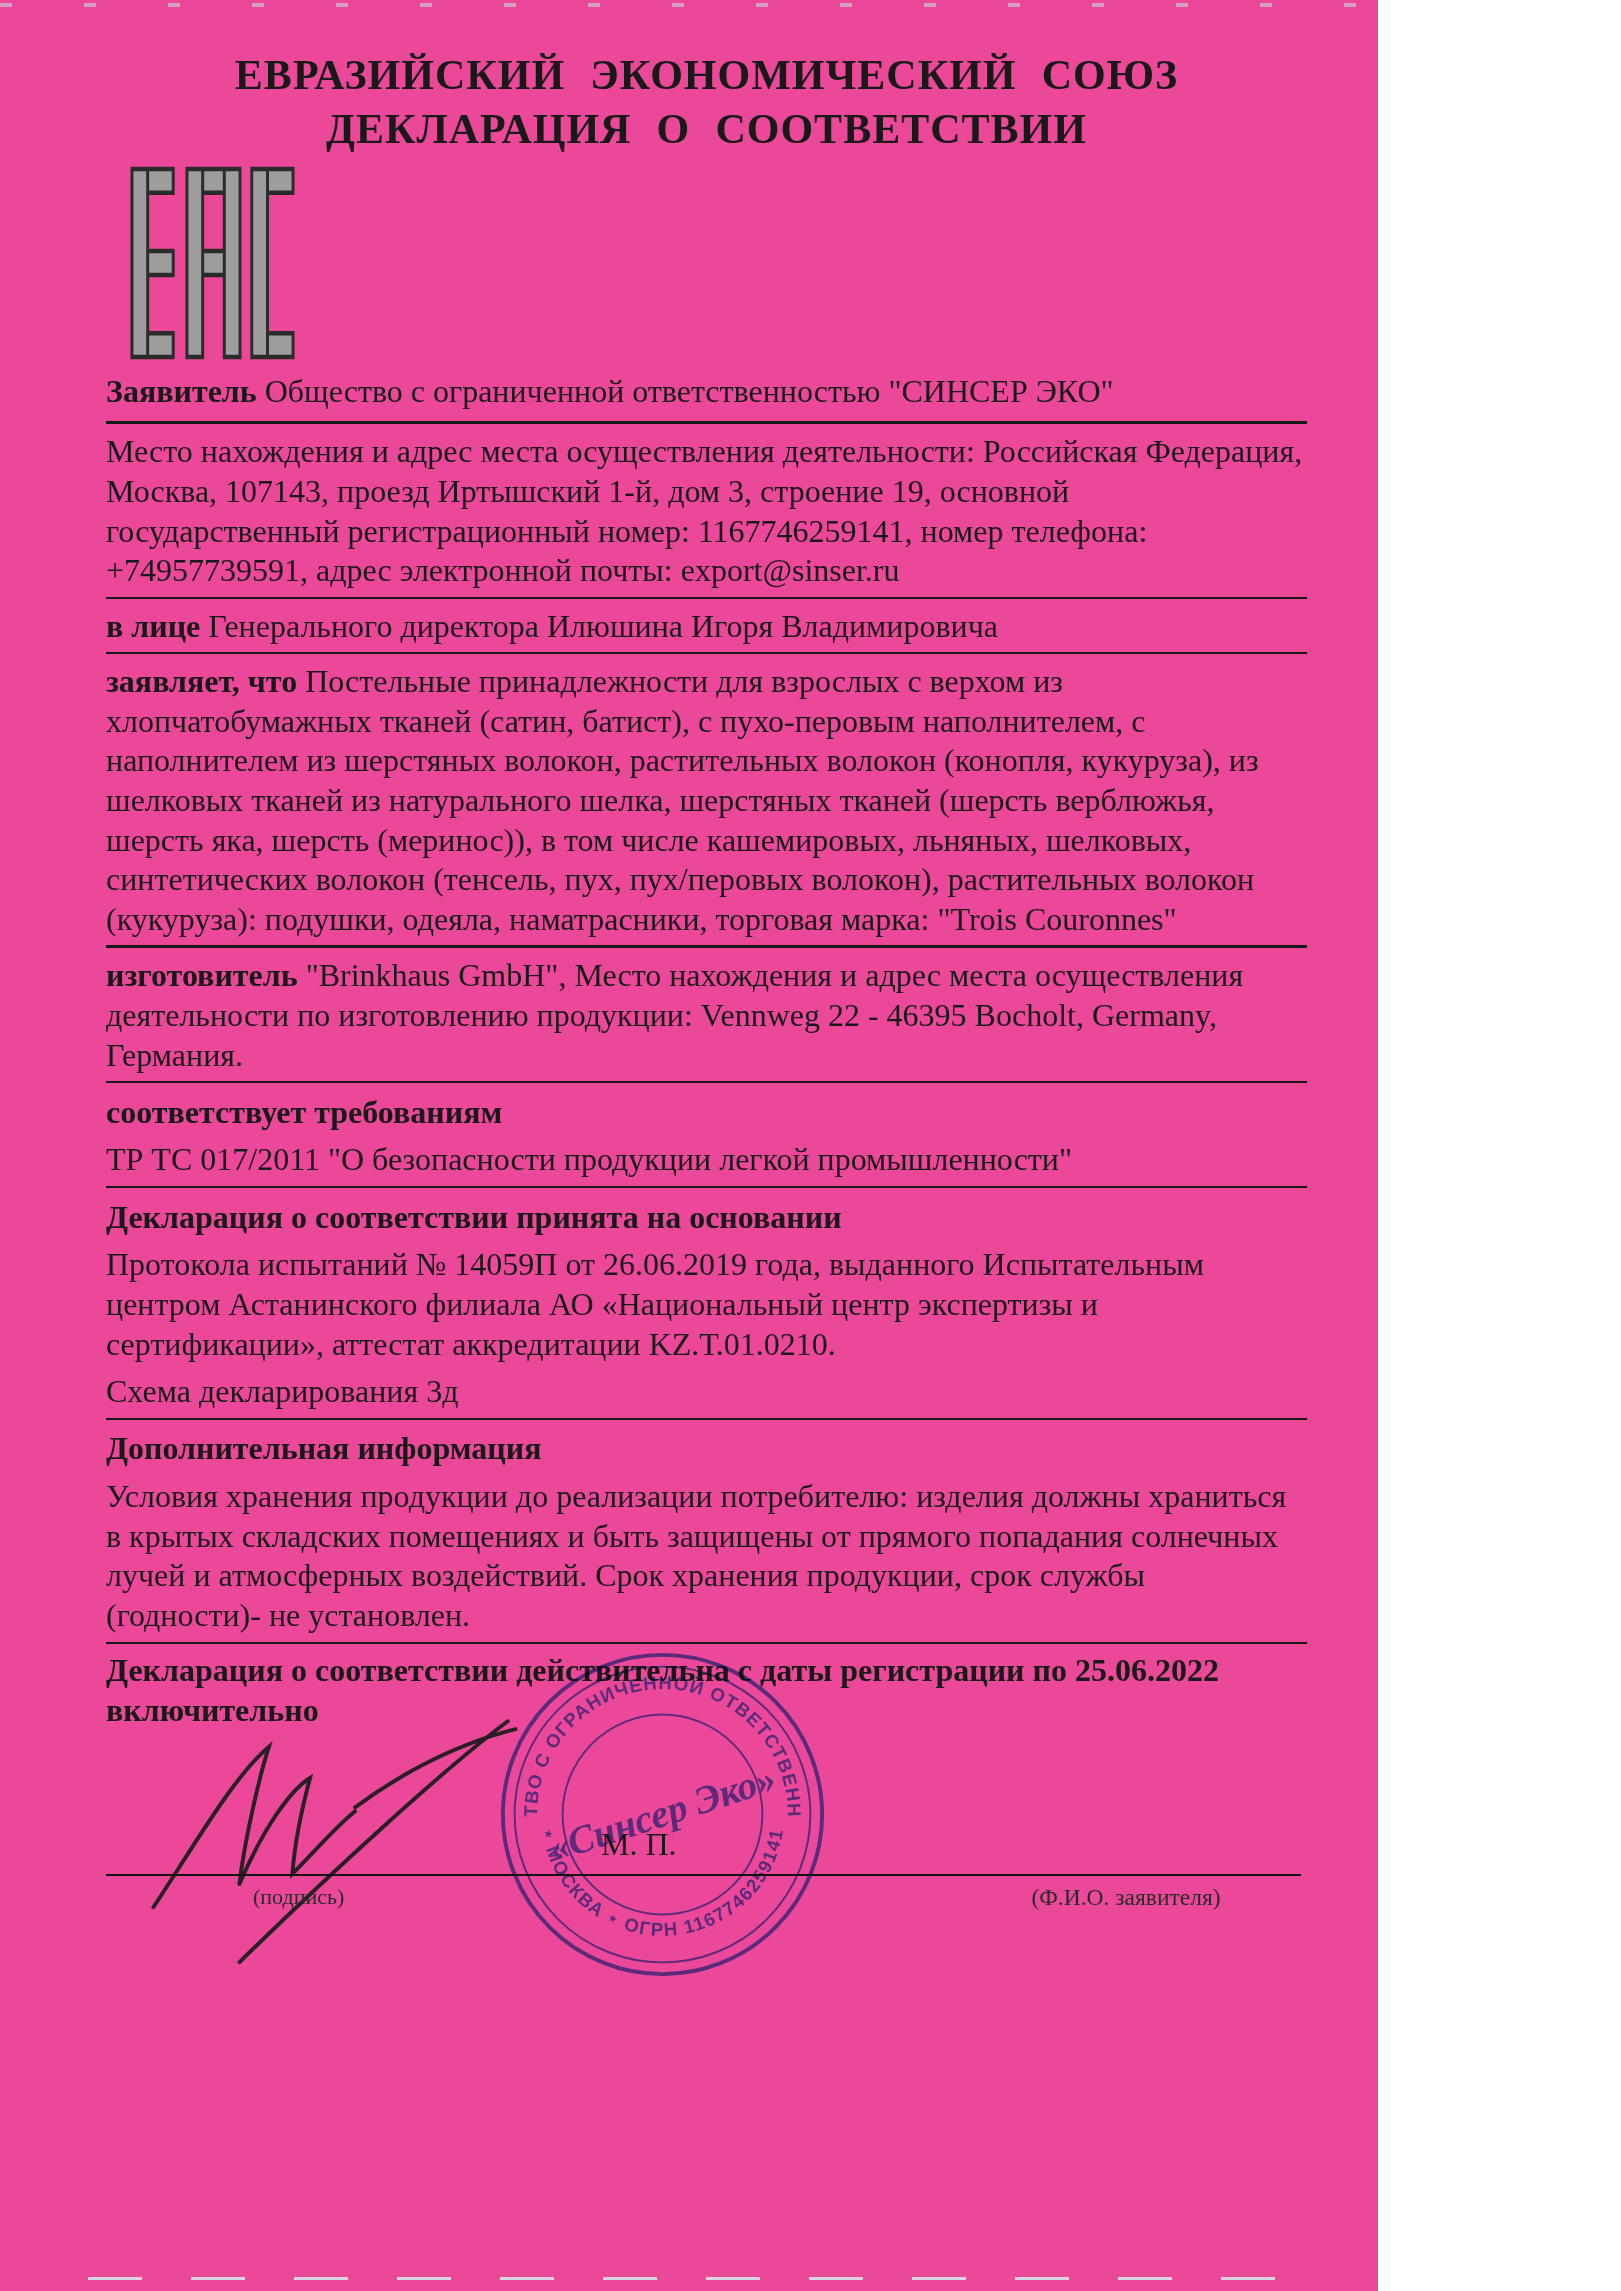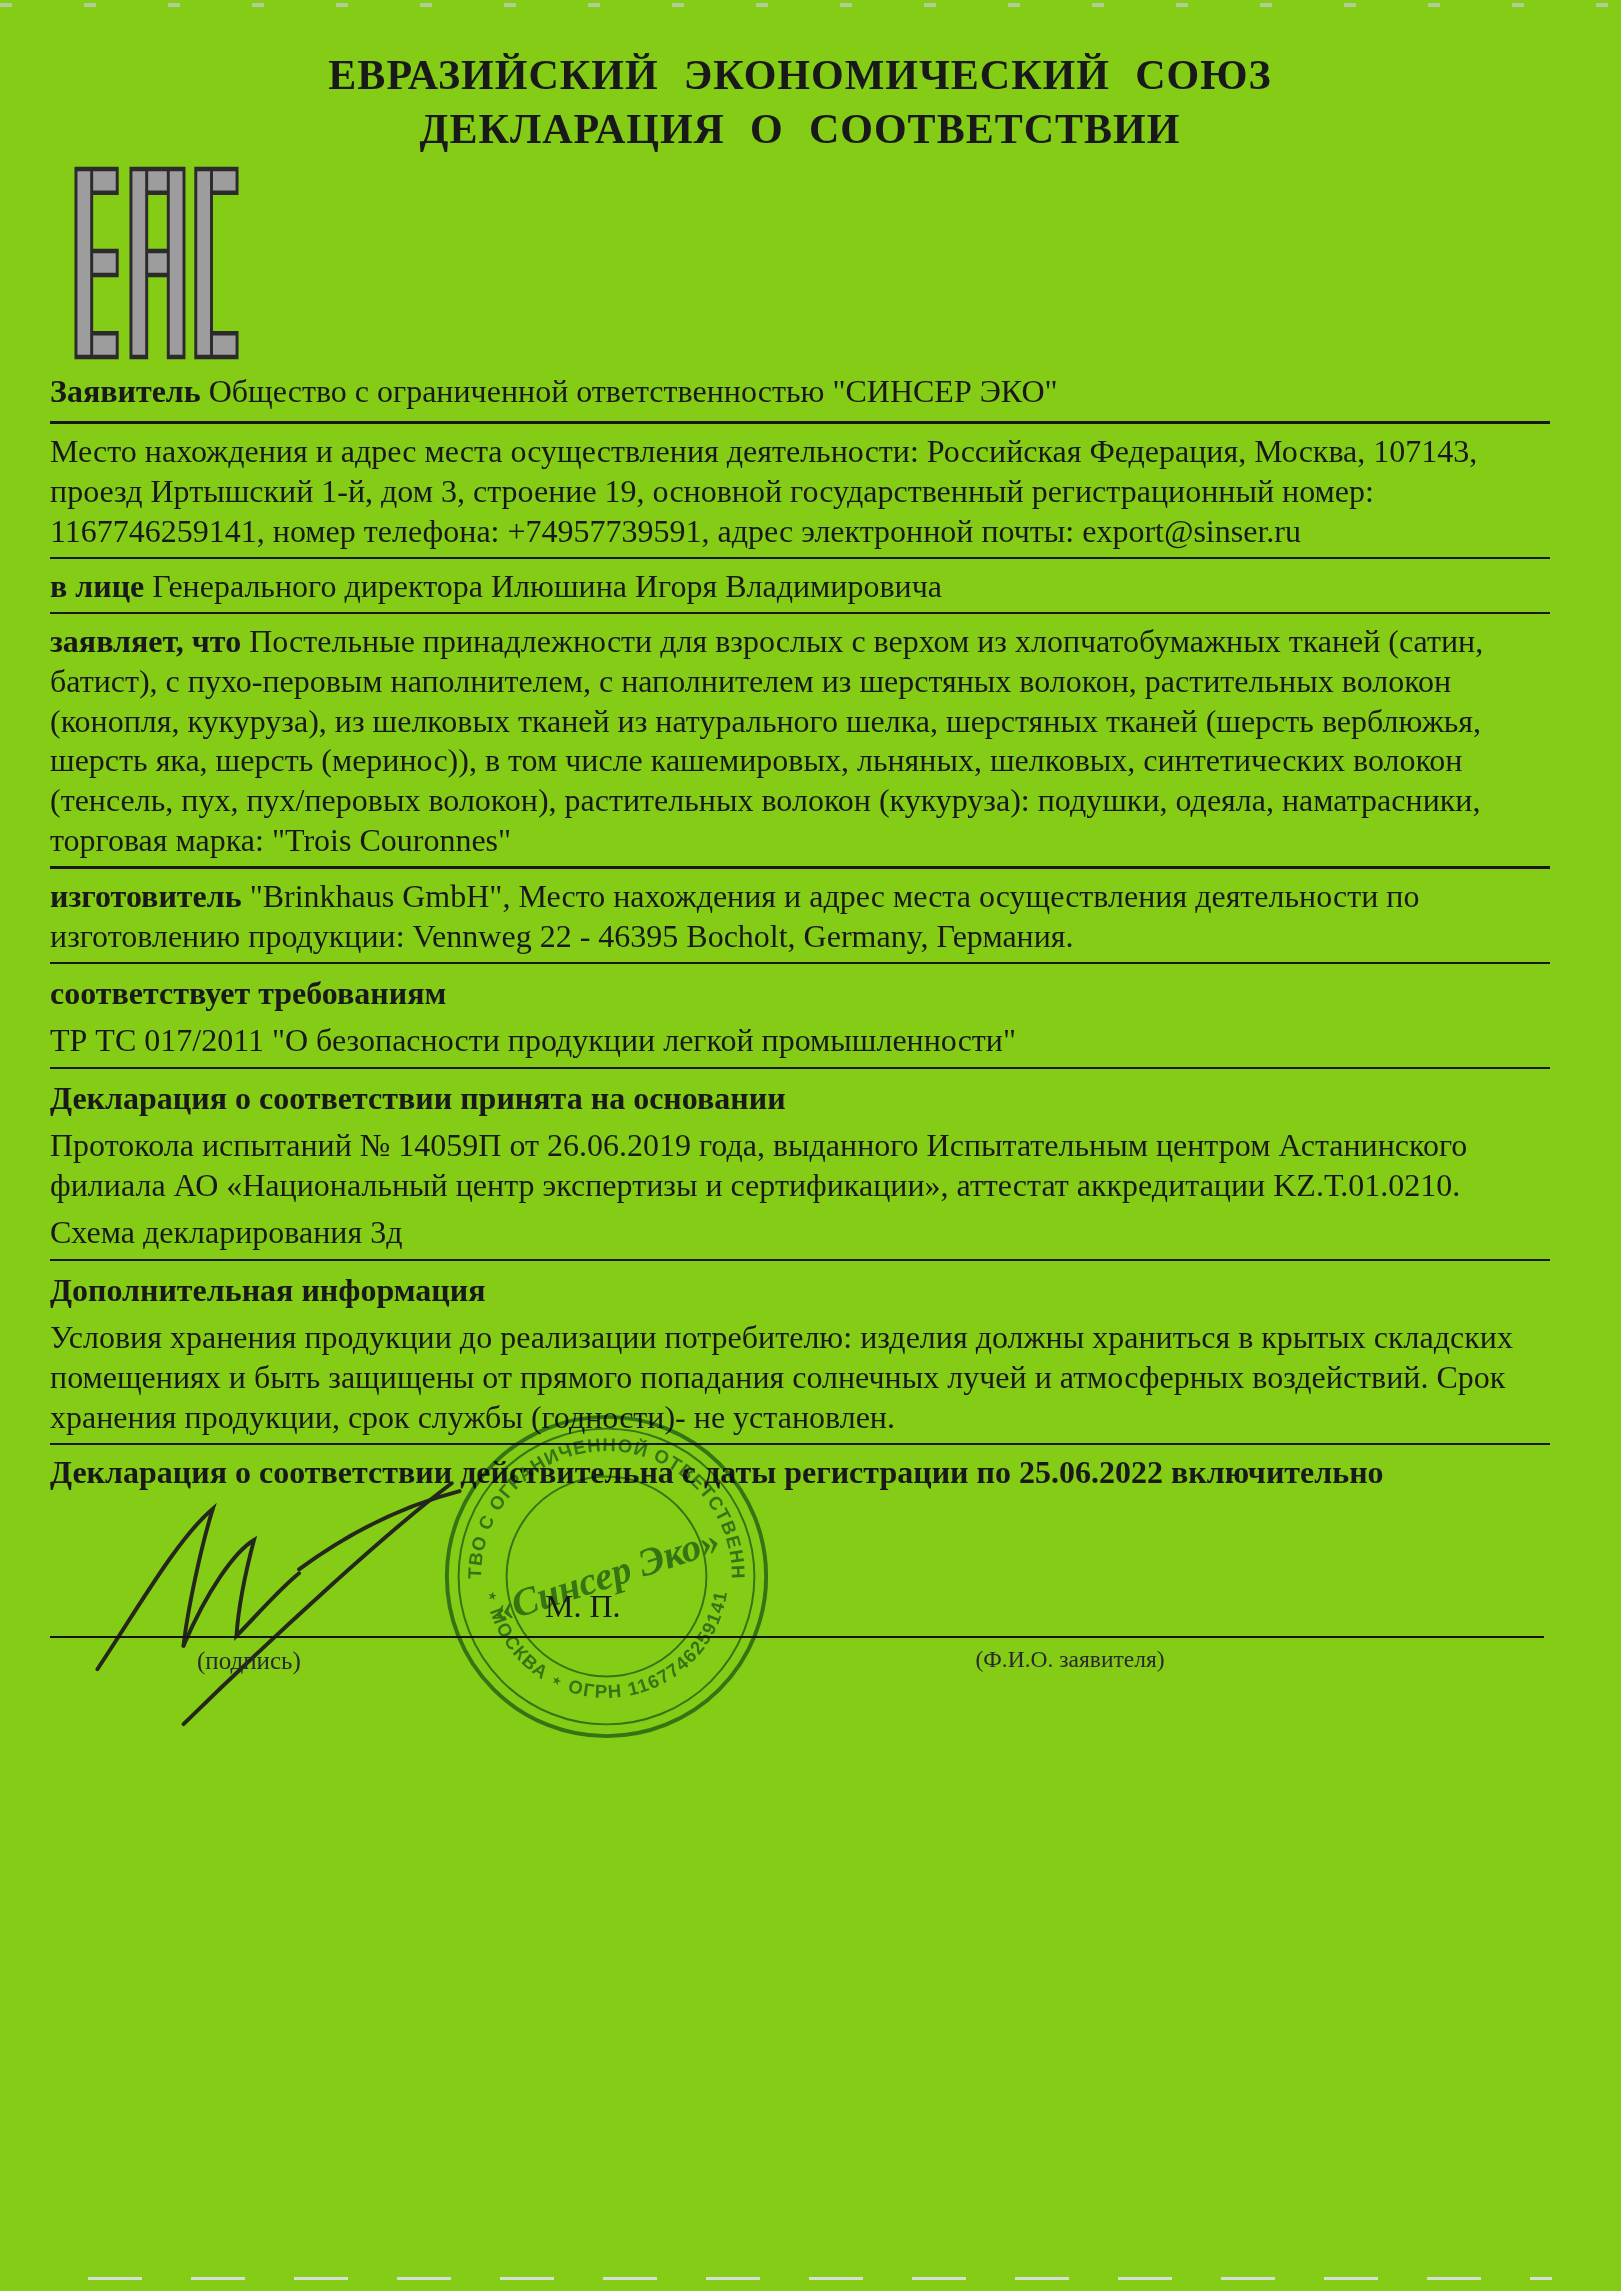--- a/index.html
+++ b/index.html
@@ -1,21 +1,21 @@
 <!DOCTYPE html>
 <html><head>
 <meta charset="utf-8">
 <style>
   html,body{margin:0;padding:0;background:#ffffff;}
   .page{
     position:relative;
-    width:1621px;height:2292px;
+    width:1378px;height:2292px;
     box-sizing:border-box;
-    padding:39px 71px 0 50px;
-    background:#84cc16;
+    padding:39px 71px 0 106px;
+    background:#ec4899;
     color:#191919;
     font-family:"Liberation Serif","DejaVu Serif",serif;
     font-size:32px;
     line-height:1.24;
     overflow:hidden;
   }
   .scan-artifact-top{
     position:absolute;top:2.9px;left:0;right:0;height:3.9px;
     background:repeating-linear-gradient(90deg,#c9cfd8 0 11.8px,transparent 11.8px 84px);
     opacity:.65;
@@ -34,21 +34,21 @@
   .eac{display:block;margin:9.8px 0 3.9px 23.5px;}
   .row{margin:11.8px 0 9.8px 0;}
   .tight{margin:7.8px 0 5.9px 0;}
   b.lbl{font-weight:bold;}
   .rule{border-top:2.9px solid #181818;margin:2px 0;height:0;}
   .rule.thick{border-top-width:3.9px;}
   .hdr{font-weight:bold;margin:9.8px 0 5.9px 0;}
   .validity{font-weight:bold;margin:3.9px 0 0 0;padding-top:3.9px;}
   .sig-row{position:relative;height:223px;margin-top:27.4px;}
   .sig-line{position:absolute;left:0;right:5.9px;top:116px;border-top:2.9px solid #141414;}
-  .sig-caption{position:absolute;top:125px;left:147px;font-size:25px;color:#2a2a2a;}
+  .sig-caption{position:absolute;top:125px;left:147px;font-size:22px;color:#2a2a2a;}
   .fio-wrap{position:absolute;left:765px;width:510px;text-align:center;}
   .fio-name{top:59px;font-size:33px;}
   .fio-caption{top:125px;font-size:23.5px;color:#2a2a2a;}
   .mp-note{position:absolute;left:495px;top:67px;font-size:32px;}
   .signature-svg{position:absolute;left:17.6px;top:-76px;}
   .stamp-svg{position:absolute;left:390px;top:-110px;opacity:.82;mix-blend-mode:multiply;}
   .reg-line{font-weight:bold;font-size:33px;margin:51px 0 0 0;}
   .reg-date{font-weight:bold;font-size:33px;margin:27.4px 0 0 0;}
   .stamp-ring-text{font-family:"Liberation Sans","DejaVu Sans",sans-serif;font-weight:bold;}
   .stamp-center-text{font-style:italic;font-weight:bold;font-family:"Liberation Serif",serif;}

